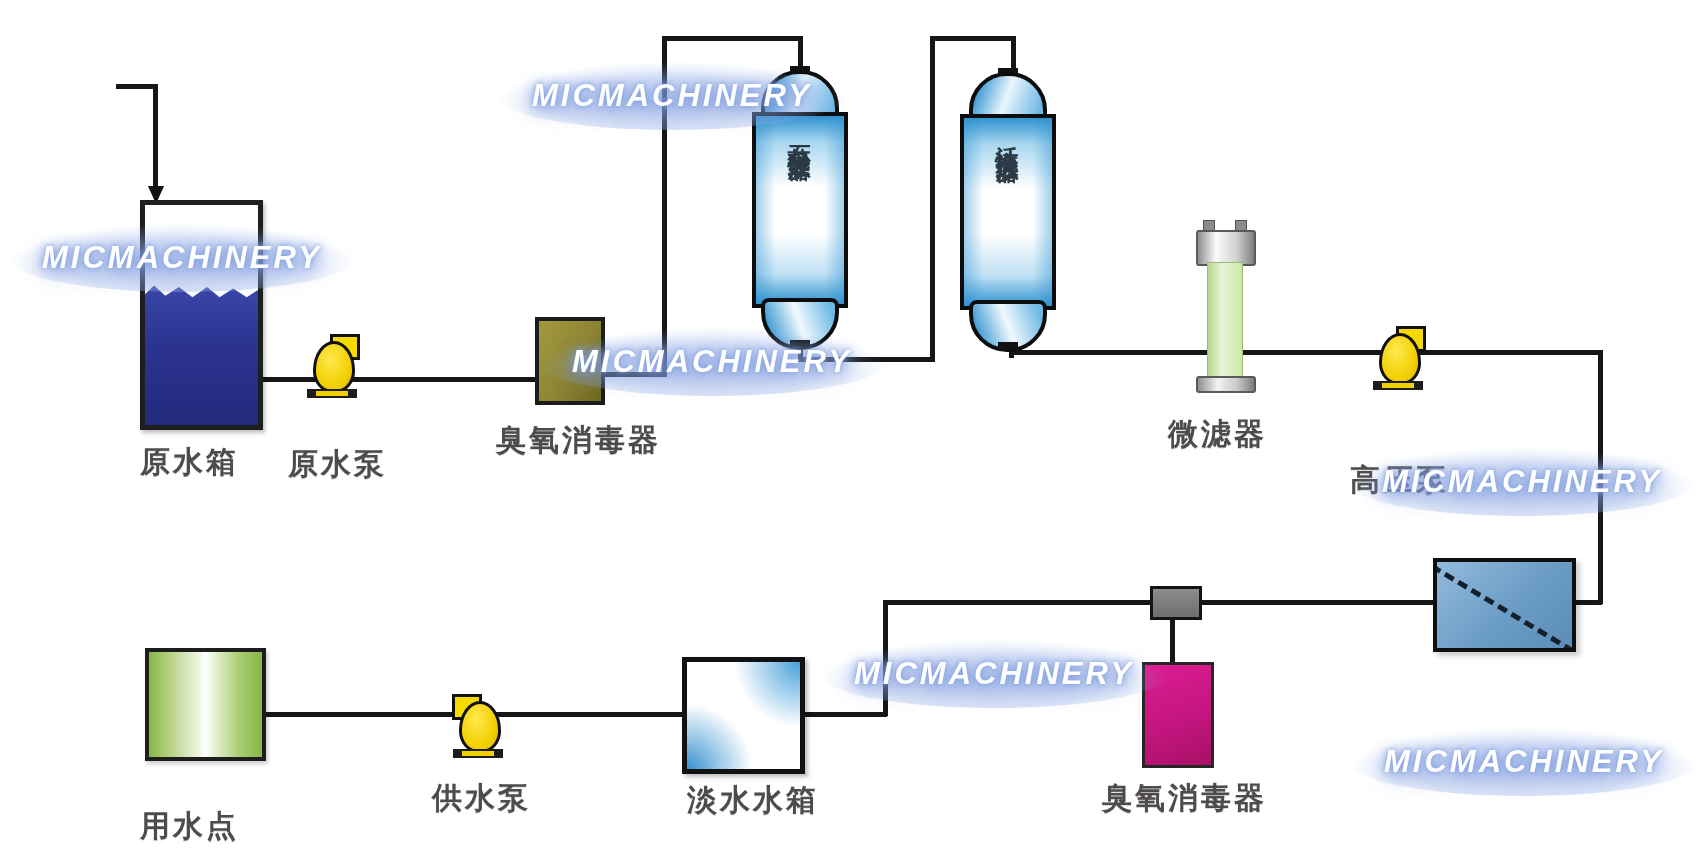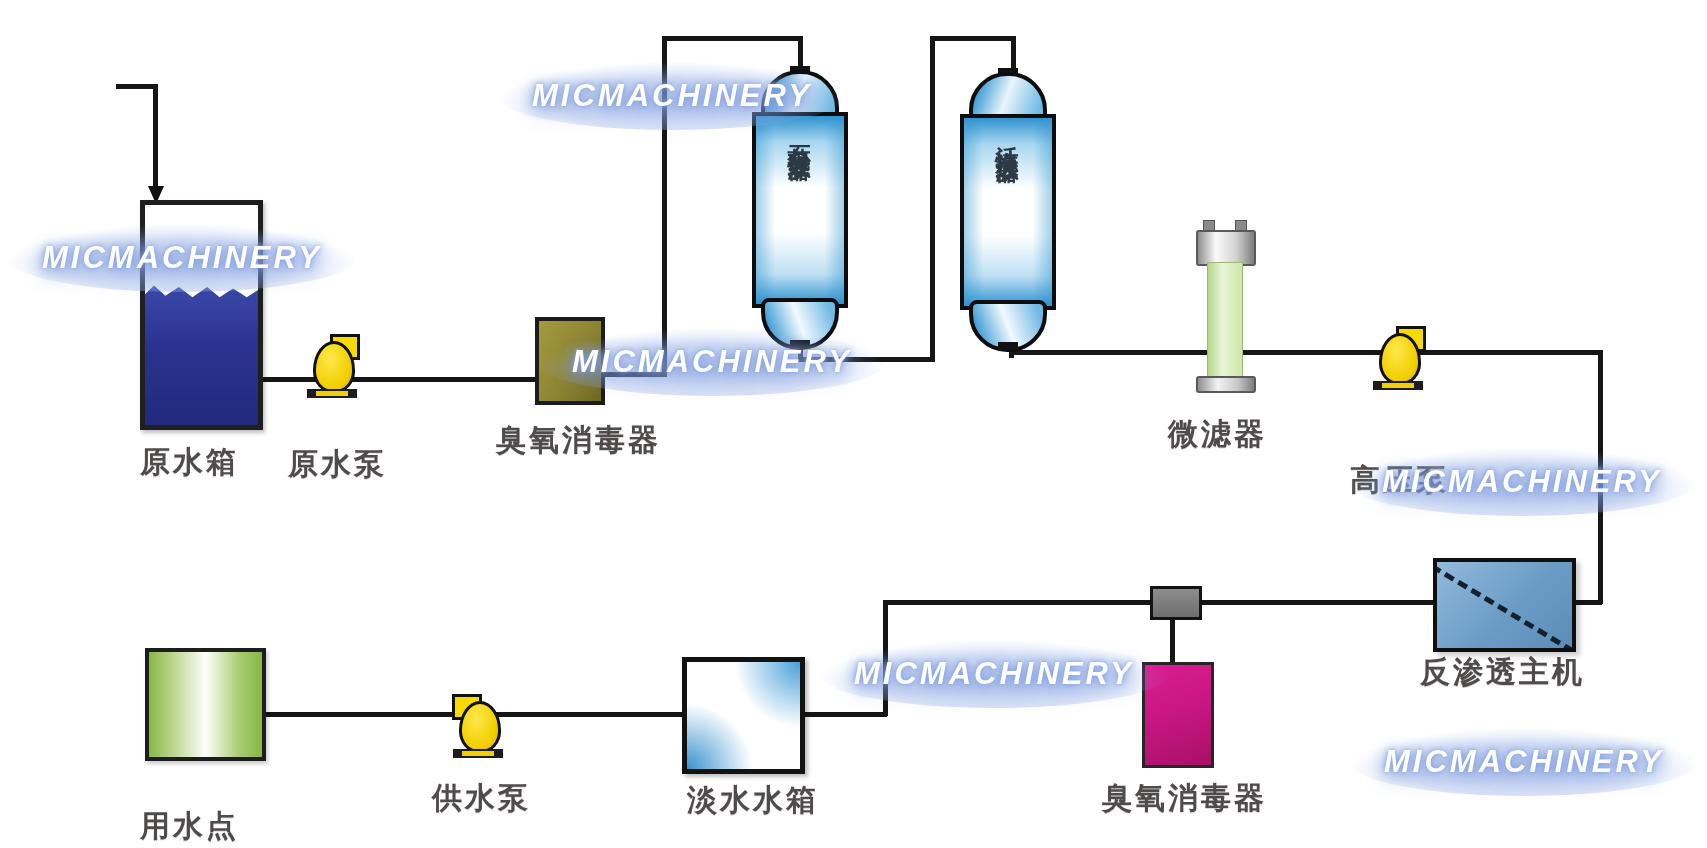--- a/index.html
+++ b/index.html
@@ -178,21 +178,20 @@
     <div class="outlet"></div>
     <div class="pbody"></div>
     <div class="base"></div>
     <div class="base-stripe"></div>
   </div>
   <div class="lbl" style="left:1350px;top:412px;margin-top:48px;">高压泵</div>
 
   <div class="ro">
     <div class="membrane"></div>
   </div>
-  <div class="lbl" style="left:1420px;top:652px;">反渗透主机</div>
 
   <div class="pipe" style="left:885px;top:600px;width:548px;height:5px;"></div>
   <div class="valve"></div>
   <div class="pipe" style="left:883px;top:600px;width:5px;height:116px;"></div>
   <div class="pipe" style="left:795px;top:712px;width:92px;height:5px;"></div>
 
   <div class="pipe" style="left:1170px;top:612px;width:5px;height:52px;"></div>
   <div class="ozone"></div>
   <div class="lbl" style="left:1102px;top:778px;">臭氧消毒器</div>
 

